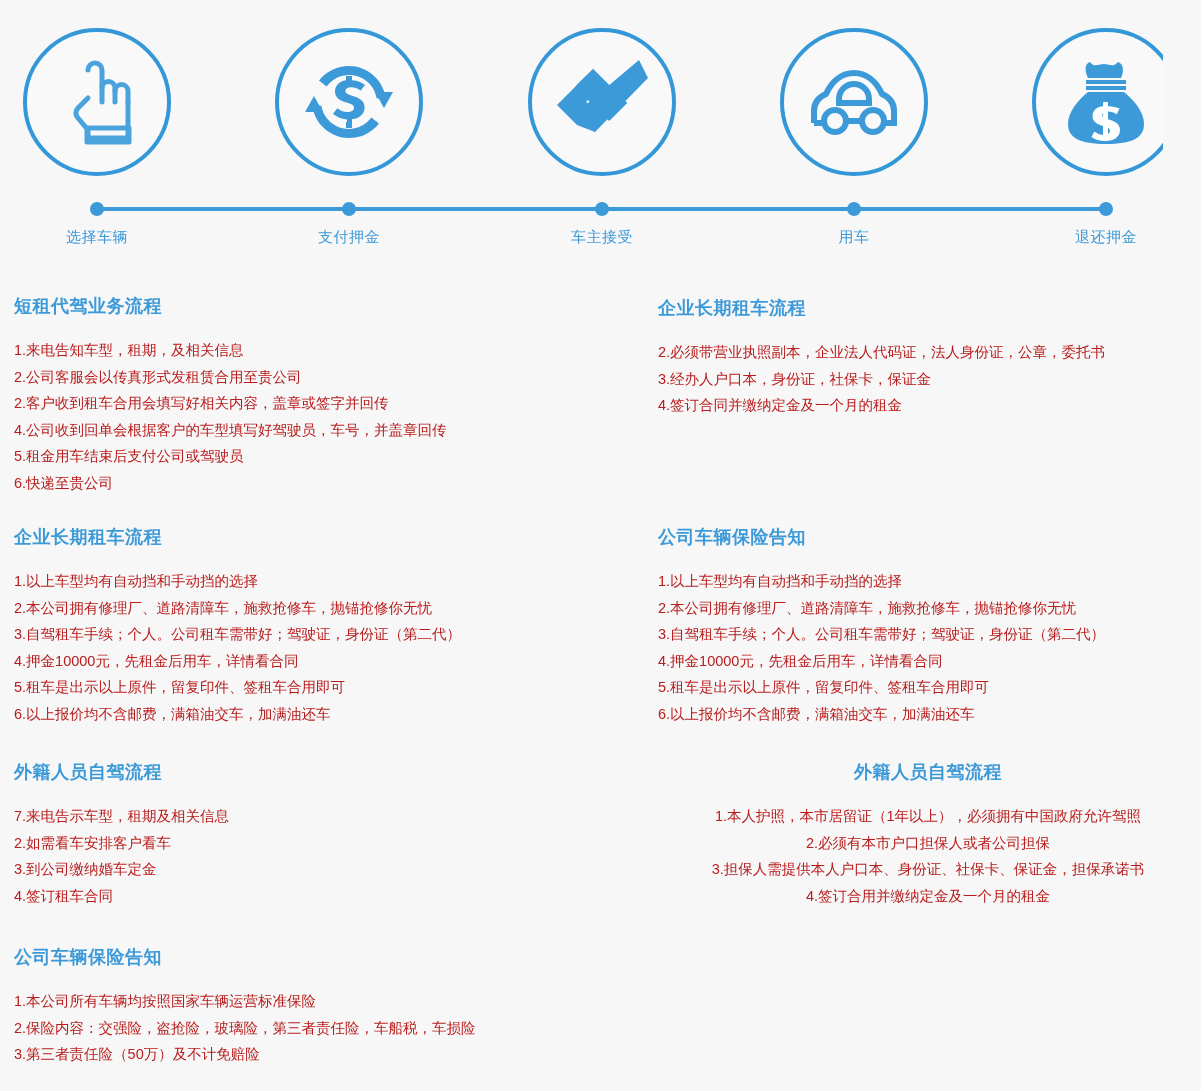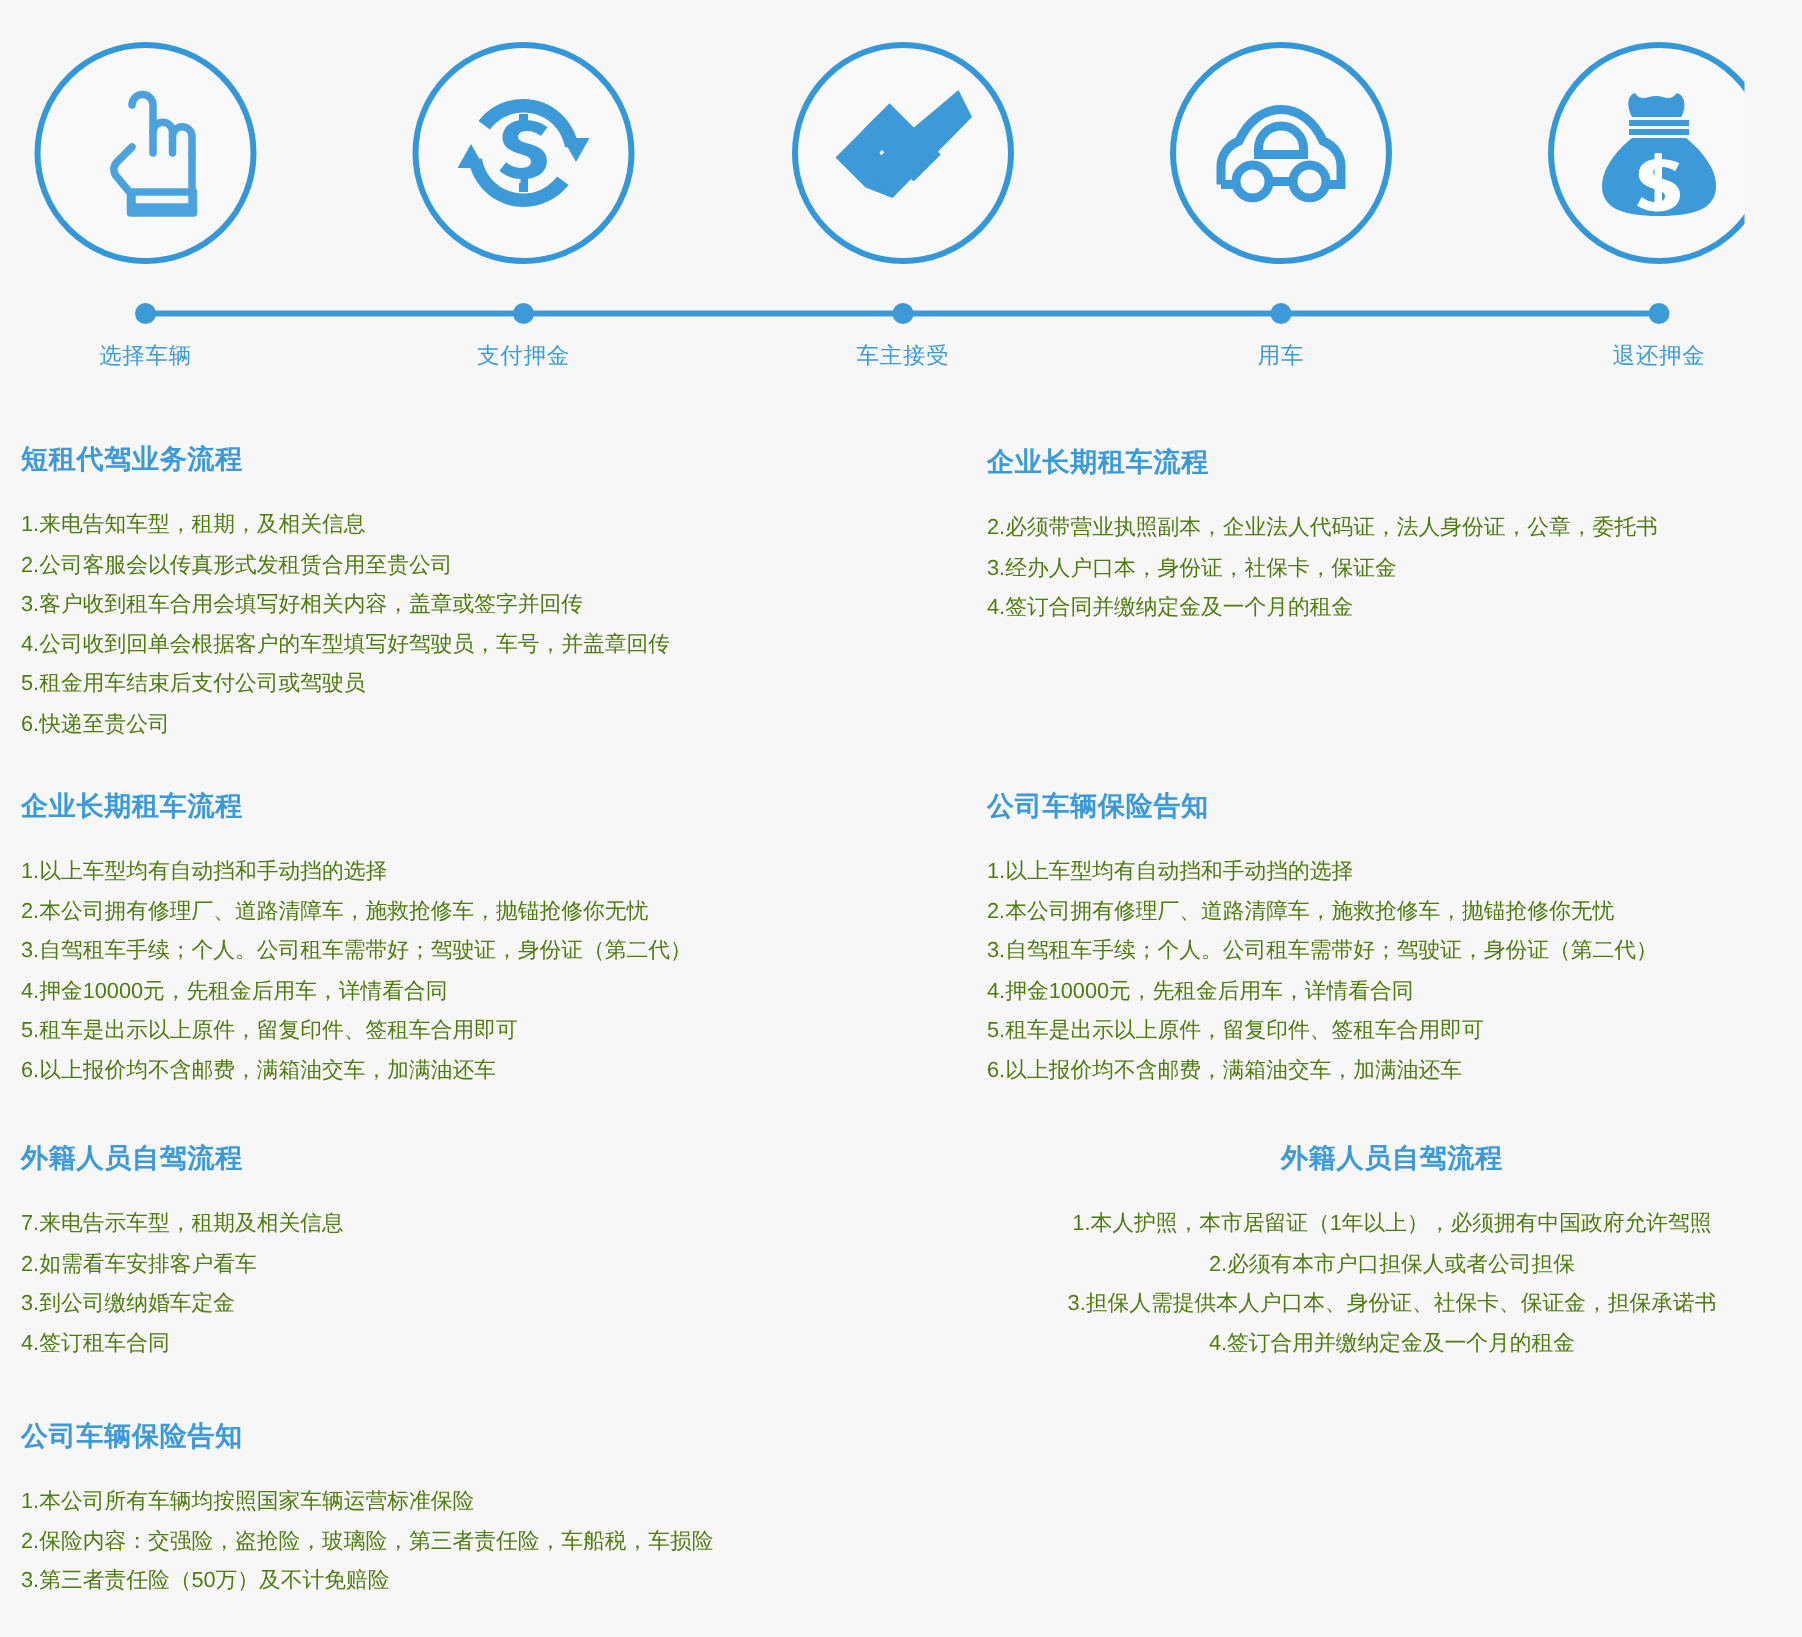--- a/index.html
+++ b/index.html
@@ -87,21 +87,21 @@
     font-size: 18px;
     font-weight: bold;
     color: #3d9ad9;
     letter-spacing: 0.5px;
     line-height: 1;
     margin: 0 0 22px 0;
   }
   .block-lines { margin: 0; }
   .block-line {
     font-size: 14.5px;
-    color: #4d7c0f;
+    color: #b91c1c;
     line-height: 26.5px;
     white-space: nowrap;
   }
 </style>
 </head>
 <body>
 
 <div class="page">
 
   <div class="steps">
@@ -216,21 +216,21 @@
 
   <div class="content" style="position:relative;height:811px;">
 
     <div class="col col-left">
 
       <div class="block" style="position:absolute;top:17px;left:0;width:620px;">
         <div class="block-title">短租代驾业务流程</div>
         <div class="block-lines">
           <div class="block-line">1.来电告知车型，租期，及相关信息</div>
           <div class="block-line">2.公司客服会以传真形式发租赁合用至贵公司</div>
-          <div class="block-line">3.客户收到租车合用会填写好相关内容，盖章或签字并回传</div>
+          <div class="block-line">2.客户收到租车合用会填写好相关内容，盖章或签字并回传</div>
           <div class="block-line">4.公司收到回单会根据客户的车型填写好驾驶员，车号，并盖章回传</div>
           <div class="block-line">5.租金用车结束后支付公司或驾驶员</div>
           <div class="block-line">6.快递至贵公司</div>
         </div>
       </div>
 
       <div class="block" style="position:absolute;top:248px;left:0;width:620px;">
         <div class="block-title">企业长期租车流程</div>
         <div class="block-lines">
           <div class="block-line">1.以上车型均有自动挡和手动挡的选择</div>

